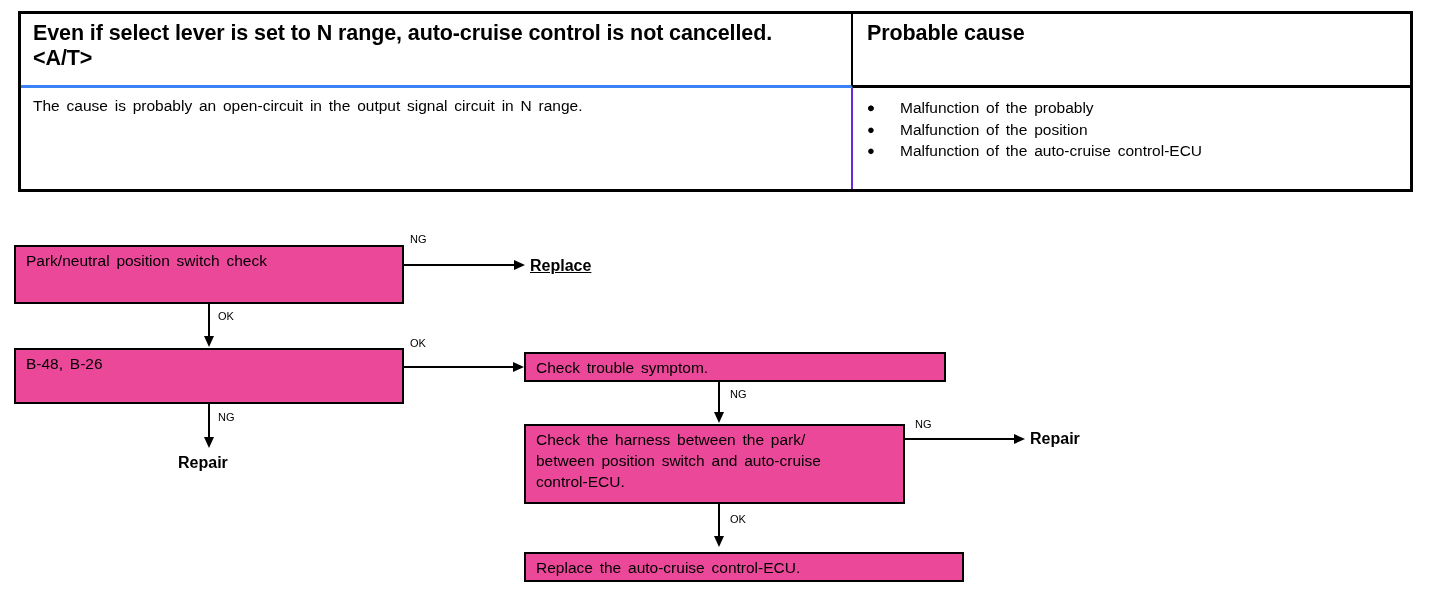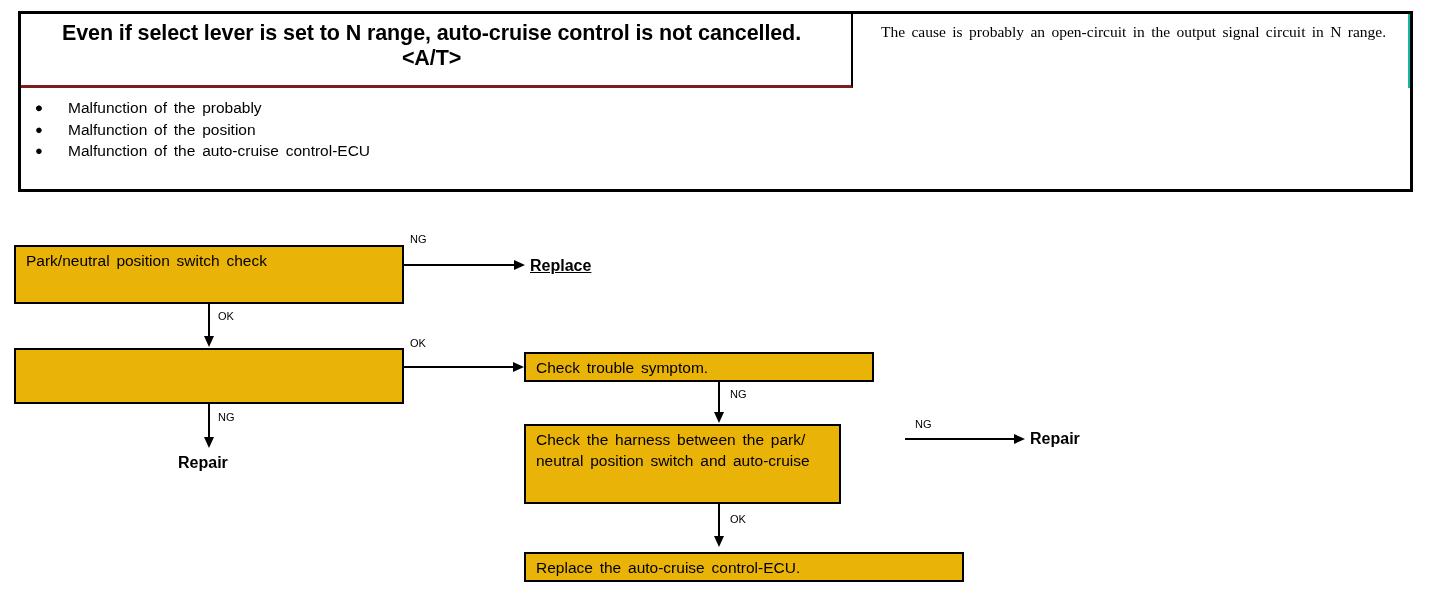--- a/index.html
+++ b/index.html
@@ -28,32 +28,30 @@
     display: grid;
     grid-template-columns: 832px 1fr;
     grid-template-rows: 74px 1fr;
   }
   .cell {
     box-sizing: border-box;
     position: relative;
   }
   .cell-head-left {
     border-right: 2px solid #000;
-    border-bottom: 3px solid #7f1d1d;
+    border-bottom: 3px solid #3b82f6;
     padding: 7px 21px 0 12px;
-    text-align: center;
   }
   .cell-head-right {
     border-bottom: 3px solid #000;
     padding: 7px 10px 0 14px;
   }
   .cell-body-left {
-    border-right: 2px solid #14b8a6;
-    padding: 8px 10px 0 28px;
-    font-family: Liberation Serif, serif;
+    border-right: 2px solid #6d28d9;
+    padding: 8px 10px 0 12px;
   }
   .cell-body-right {
     padding: 9px 10px 0 14px;
   }
   .head-title {
     font-size: 21.5px;
     font-weight: bold;
     line-height: 25px;
     letter-spacing: -0.1px;
   }
@@ -87,39 +85,39 @@
     position: absolute;
     left: 0;
     top: 0;
     width: 1440px;
     height: 602px;
   }
   .fbox {
     position: absolute;
     border: 2px solid #000;
     box-sizing: border-box;
-    background: #eab308;
+    background: #ec4899;
     font-size: 15.5px;
     line-height: 21px;
     word-spacing: 2.2px;
     padding: 3px 0 0 10px;
   }
   .fbox .strong {
     font-weight: bold;
     word-spacing: 3px;
   }
   .fbox .plain {
     font-weight: normal;
     word-spacing: 2.5px;
   }
 
   #box-switch-check { left: 14px;  top: 245px; width: 390px; height: 59px; }
   #box-connectors   { left: 14px;  top: 348px; width: 390px; height: 56px; }
-  #box-trouble      { left: 524px; top: 352px; width: 350px; height: 30px; }
-  #box-harness      { left: 524px; top: 424px; width: 317px; height: 80px; }
+  #box-trouble      { left: 524px; top: 352px; width: 422px; height: 30px; }
+  #box-harness      { left: 524px; top: 424px; width: 381px; height: 80px; }
   #box-replace-ecu  { left: 524px; top: 552px; width: 440px; height: 30px; }
 
   .term {
     position: absolute;
     font-size: 16px;
     font-weight: bold;
     white-space: nowrap;
   }
   #term-replace { left: 530px; top: 257px; text-decoration: underline; }
   #term-repair-left { left: 178px; top: 454px; }
@@ -158,20 +156,23 @@
 </style>
 </head>
 <body>
 
 <div class="symptom-table">
 
   <div class="cell cell-head-left">
     <div class="head-title">Even if select lever is set to N range, auto-cruise control is not cancelled. &lt;A/T&gt;</div>
   </div>
 
+  <div class="cell cell-head-right">
+    <div class="head-title">Probable cause</div>
+  </div>
 
   <div class="cell cell-body-left">
     <div class="body-text">The cause is probably an open-circuit in the output signal circuit in N range.</div>
   </div>
 
   <div class="cell cell-body-right">
     <ul class="cause-list">
       <li>
         <span class="bullet">●</span>
       </li>
@@ -201,20 +202,21 @@
   <div class="ln-h" style="left:404px; top:264px; width:112px;"></div>
   <div class="arrow-r" style="left:514px; top:259.5px;"></div>
   <div class="lbl" id="lbl-ng-1">NG</div>
   <div class="term" id="term-replace">Replace</div>
 
   <div class="ln-v" style="left:208px; top:304px; height:33px;"></div>
   <div class="arrow-d" style="left:203.5px; top:336px;"></div>
   <div class="lbl" id="lbl-ok-1">OK</div>
 
   <div class="fbox" id="box-connectors">
+    <div class="plain">B-48, B-26</div>
   </div>
 
   <div class="ln-h" style="left:404px; top:366px; width:112px;"></div>
   <div class="arrow-r" style="left:513px; top:361.5px;"></div>
   <div class="lbl" id="lbl-ok-2">OK</div>
 
   <div class="ln-v" style="left:208px; top:404px; height:34px;"></div>
   <div class="arrow-d" style="left:203.5px; top:437px;"></div>
   <div class="lbl" id="lbl-ng-2">NG</div>
   <div class="term" id="term-repair-left">Repair</div>
@@ -222,21 +224,22 @@
   <div class="fbox" id="box-trouble">
     <span class="plain">Check trouble symptom.</span>
   </div>
 
   <div class="ln-v" style="left:718px; top:382px; height:31px;"></div>
   <div class="arrow-d" style="left:713.5px; top:412px;"></div>
   <div class="lbl" id="lbl-ng-3">NG</div>
 
   <div class="fbox" id="box-harness">
     <div class="plain">Check the harness between the park/</div>
-    <div class="plain">neutral position switch and auto-cruise</div>
+    <div class="plain">between position switch and auto-cruise</div>
+    <div class="plain">control-ECU.</div>
   </div>
 
   <div class="ln-h" style="left:905px; top:438px; width:112px;"></div>
   <div class="arrow-r" style="left:1014px; top:433.5px;"></div>
   <div class="lbl" id="lbl-ng-4">NG</div>
   <div class="term" id="term-repair-right">Repair</div>
 
   <div class="ln-v" style="left:718px; top:504px; height:33px;"></div>
   <div class="arrow-d" style="left:713.5px; top:536px;"></div>
   <div class="lbl" id="lbl-ok-3">OK</div>

